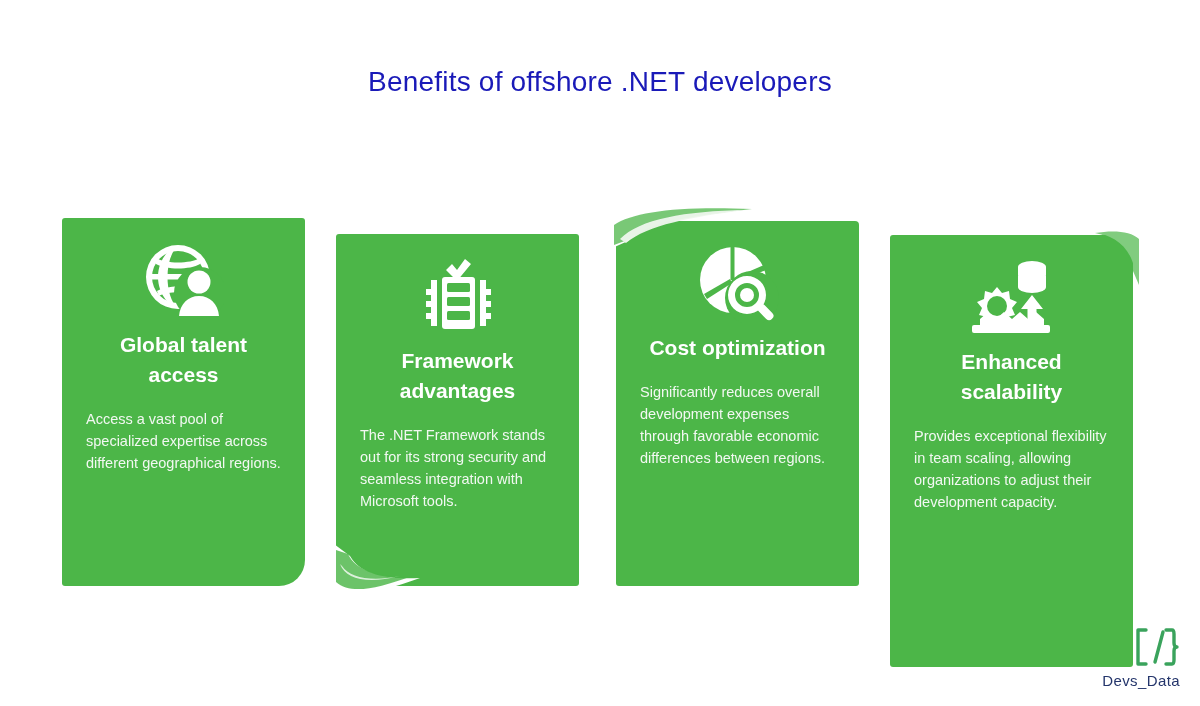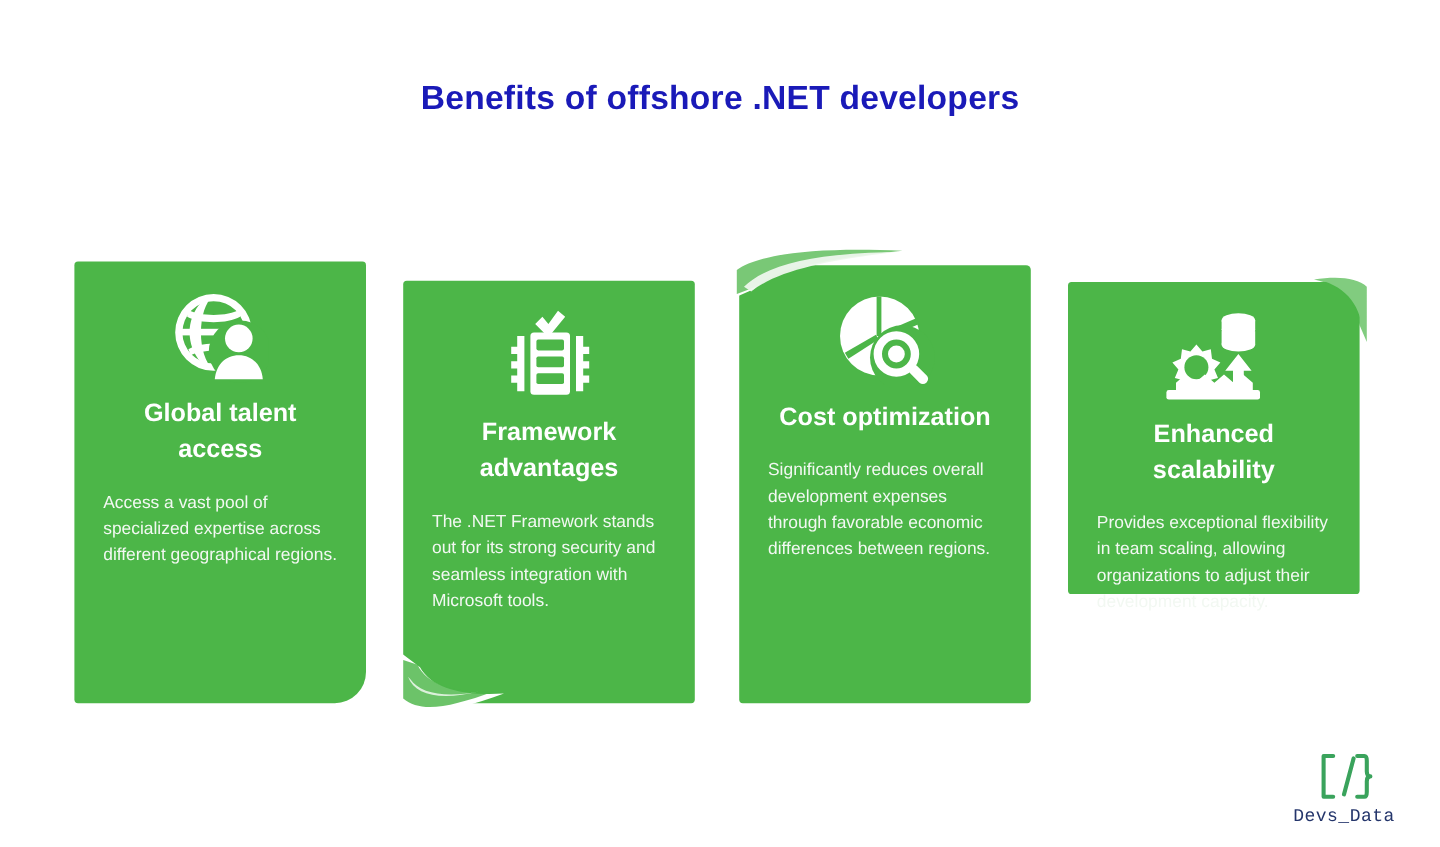--- a/index.html
+++ b/index.html
@@ -20,21 +20,21 @@
   }
 
   
   .title {
     position: absolute;
     top: 66px;
     left: 0;
     width: 1200px;
     text-align: center;
     font-size: 28px;
-    font-weight: bold;
+    font-weight: normal;
     color: #1a1ab8;
     letter-spacing: 0.2px;
   }
 
   
   .cards {
     position: absolute;
     top: 0;
     left: 0;
     width: 1200px;
@@ -58,21 +58,21 @@
     width: 243px; height: 352px;
     border-radius: 3px 3px 3px 20px;
   }
   .card-3 {
     left: 616px; top: 173px;
     width: 243px; height: 365px;
     border-radius: 4px 4px 3px 3px;
   }
   .card-4 {
     left: 890px; top: 187px;
-    width: 243px; height: 260px;
+    width: 243px; height: 432px;
     border-radius: 3px 18px 3px 3px;
   }
 
   
   .curl { position: absolute; pointer-events: none; }
 
   .curl-2 { left: -2px; bottom: -14px; width: 86px; height: 56px; }
   .curl-3 { left: -6px; top: -16px; width: 150px; height: 44px; }
   .curl-4 { right: -10px; top: -8px; width: 60px; height: 62px; }
 
@@ -106,22 +106,21 @@
     text-align: left;
     padding: 0 2px;
   }
 
   
   .logo {
     position: absolute;
     left: 1060px;
     top: 626px;
     width: 120px;
-    text-align: center;
-    font-family: Liberation Mono, monospace;
+    text-align: right;
   }
   .logo-mark {
     display: block;
     height: 44px;
     line-height: 44px;
   }
   .logo-text {
     display: block;
     margin-top: 2px;
     font-size: 15px;

